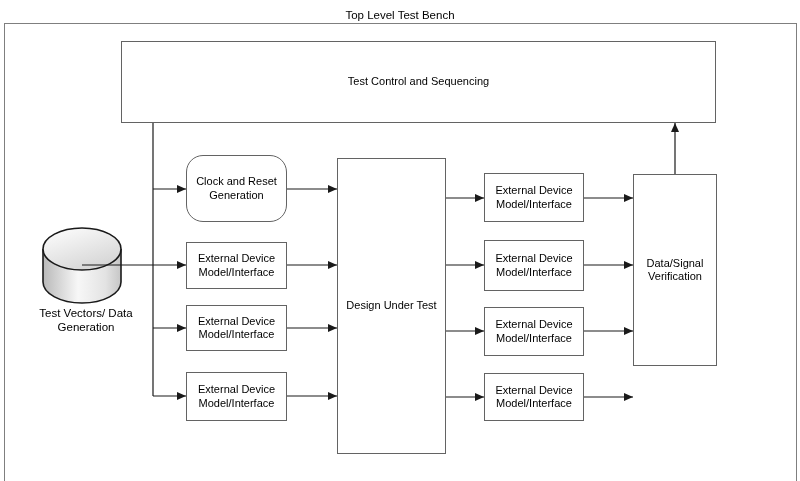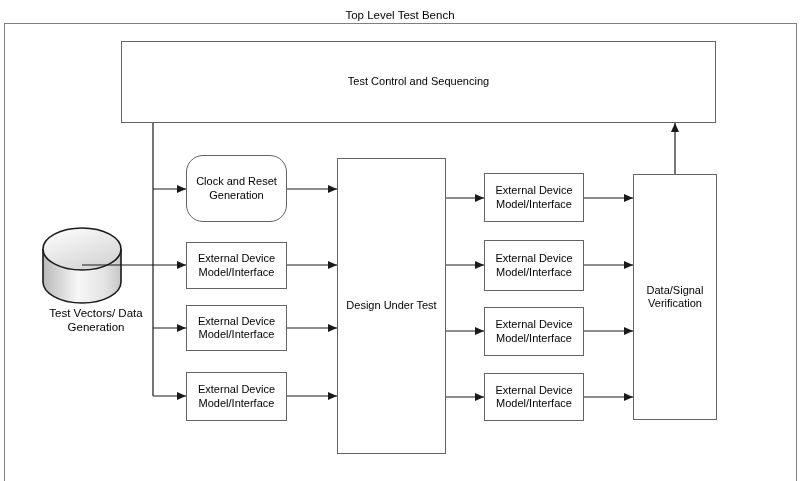--- a/index.html
+++ b/index.html
@@ -119,19 +119,19 @@
   <div class="node" style="left:484px; top:232px; width:100px; height:51px;">
     <span>External Device Model/Interface</span>
   </div>
   <div class="node" style="left:484px; top:299px; width:100px; height:49px;">
     <span>External Device Model/Interface</span>
   </div>
   <div class="node" style="left:484px; top:365px; width:100px; height:48px;">
     <span>External Device Model/Interface</span>
   </div>
 
-  <div class="node" style="left:633px; top:166px; width:84px; height:246px;">
+  <div class="node" style="left:633px; top:166px; width:84px; height:192px;">
     <span>Data/Signal Verification</span>
   </div>
 
-  <div class="floating-label" style="left:40px; top:299px; width:112px;">Test Vectors/ Data Generation</div>
+  <div class="floating-label" style="left:30px; top:299px; width:112px;">Test Vectors/ Data Generation</div>
 
 </div>
 
 </body></html>

